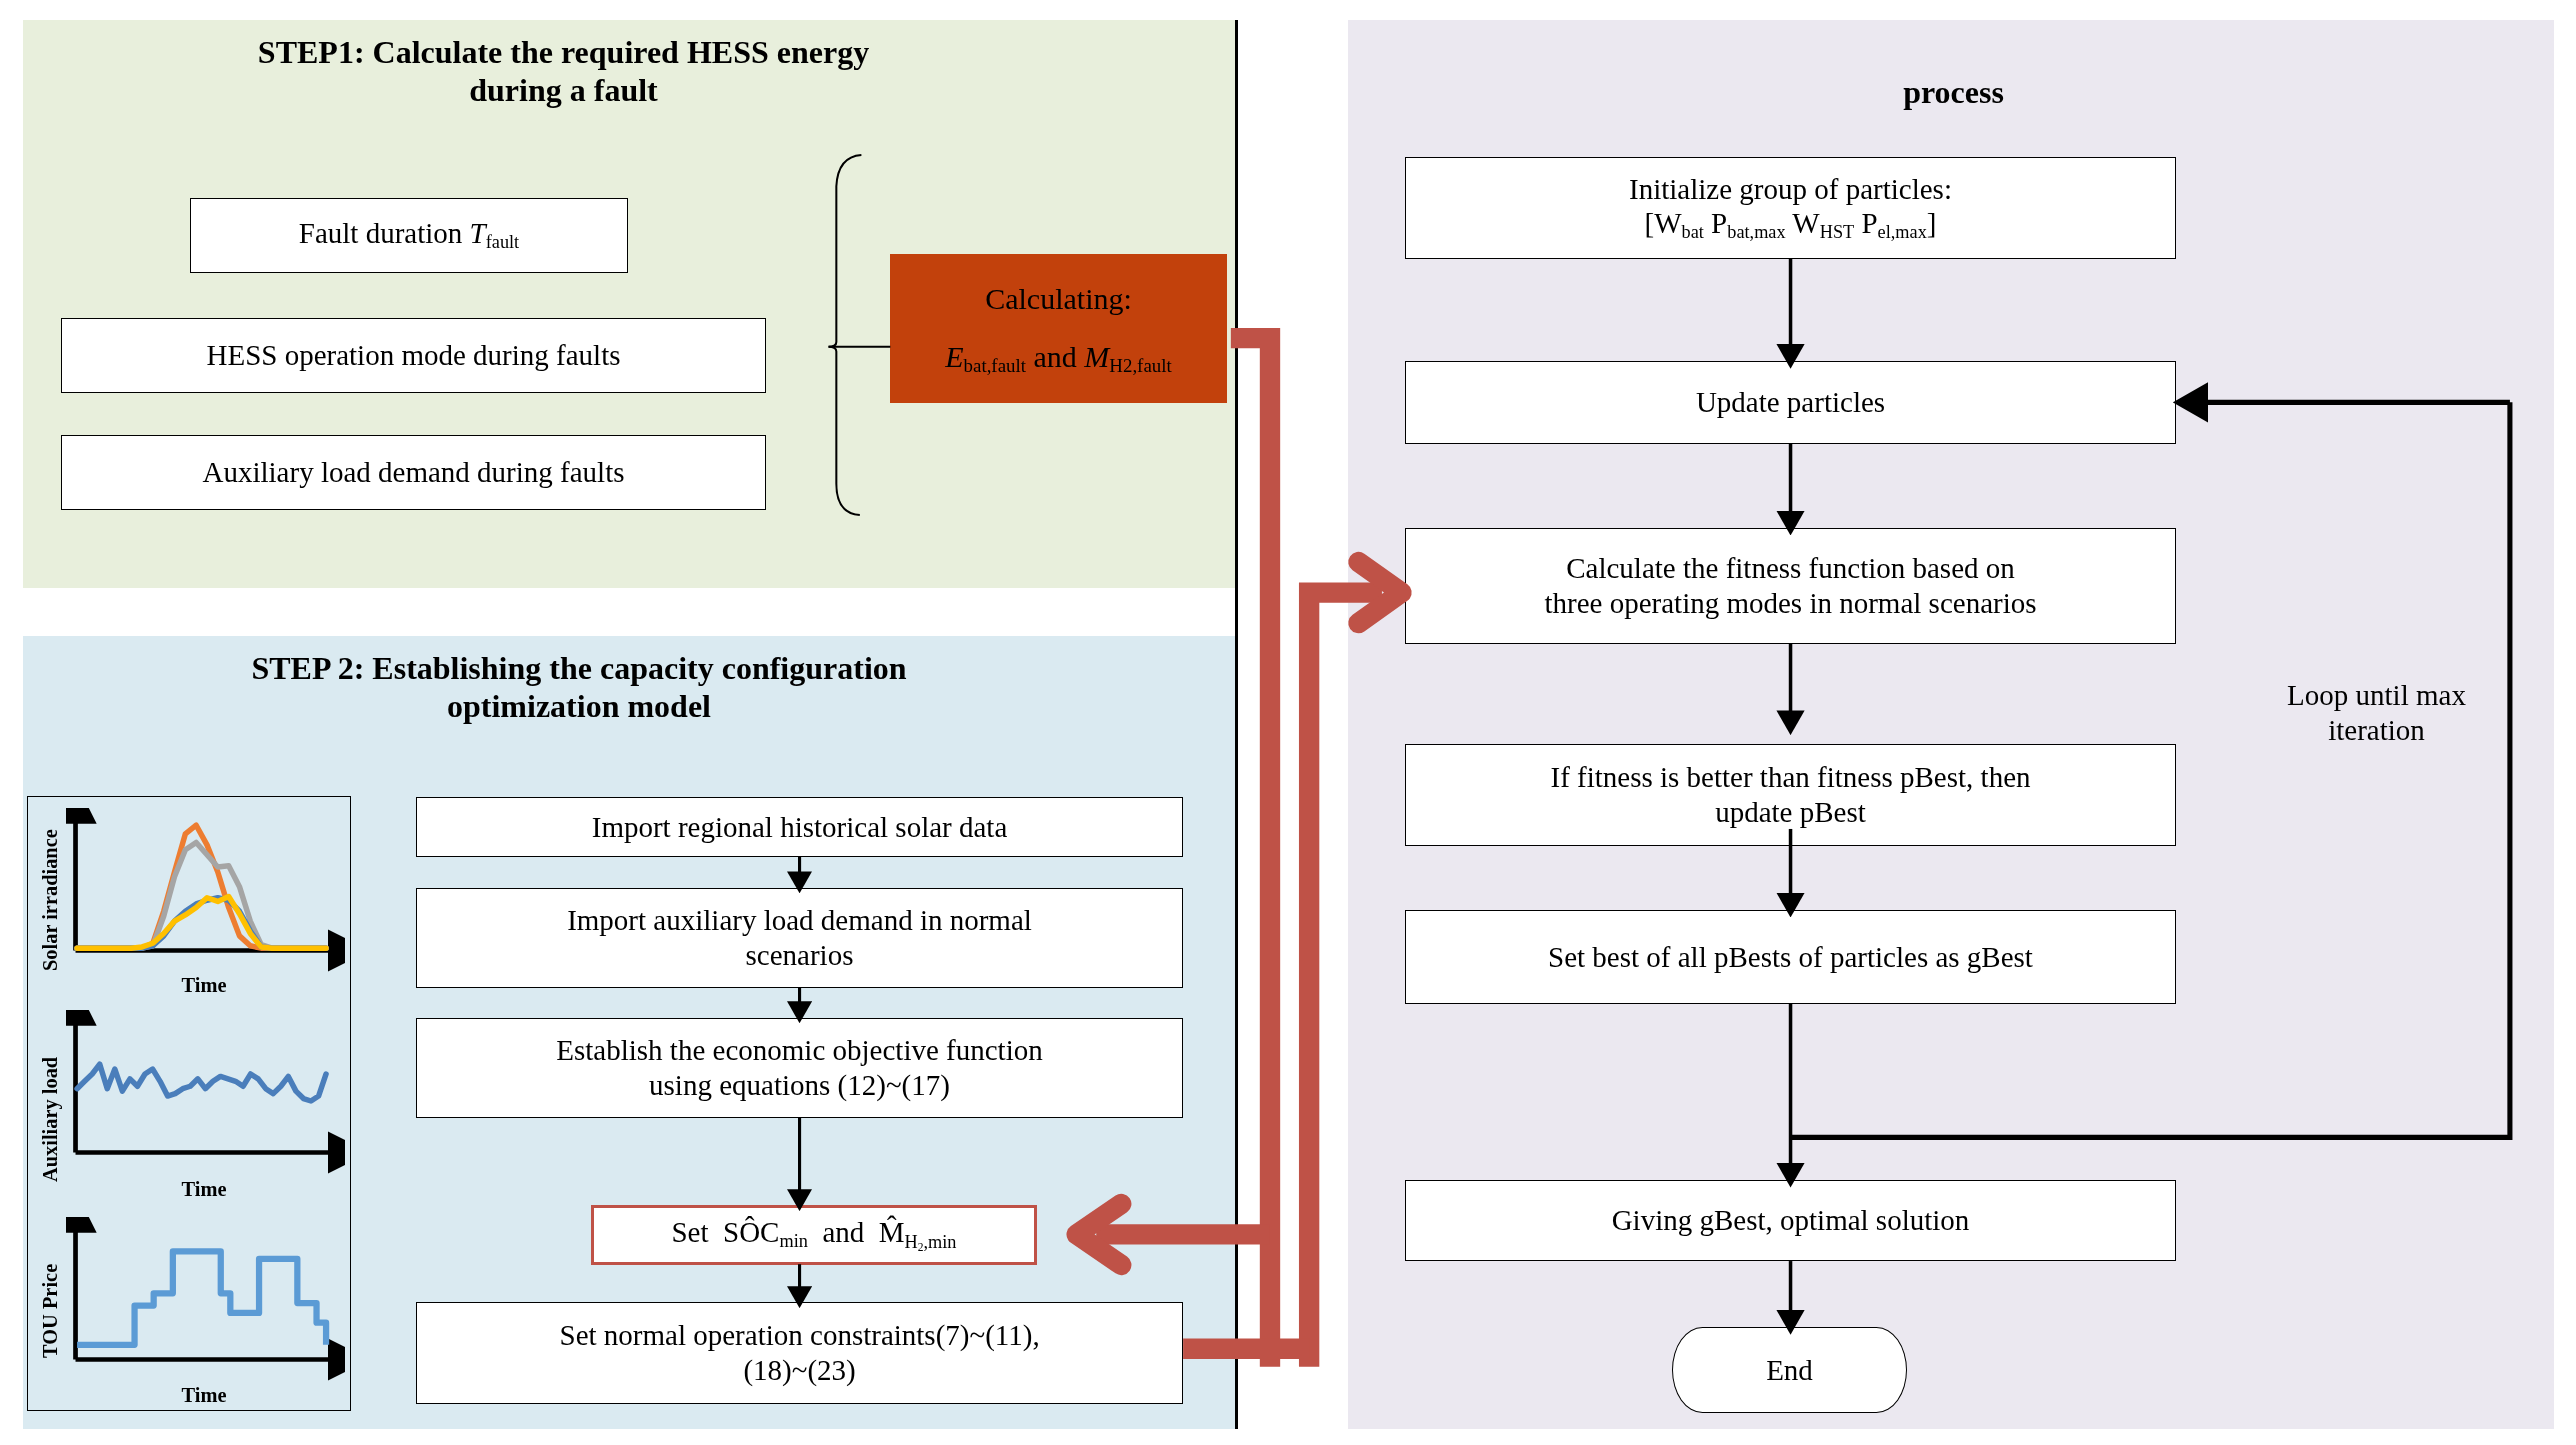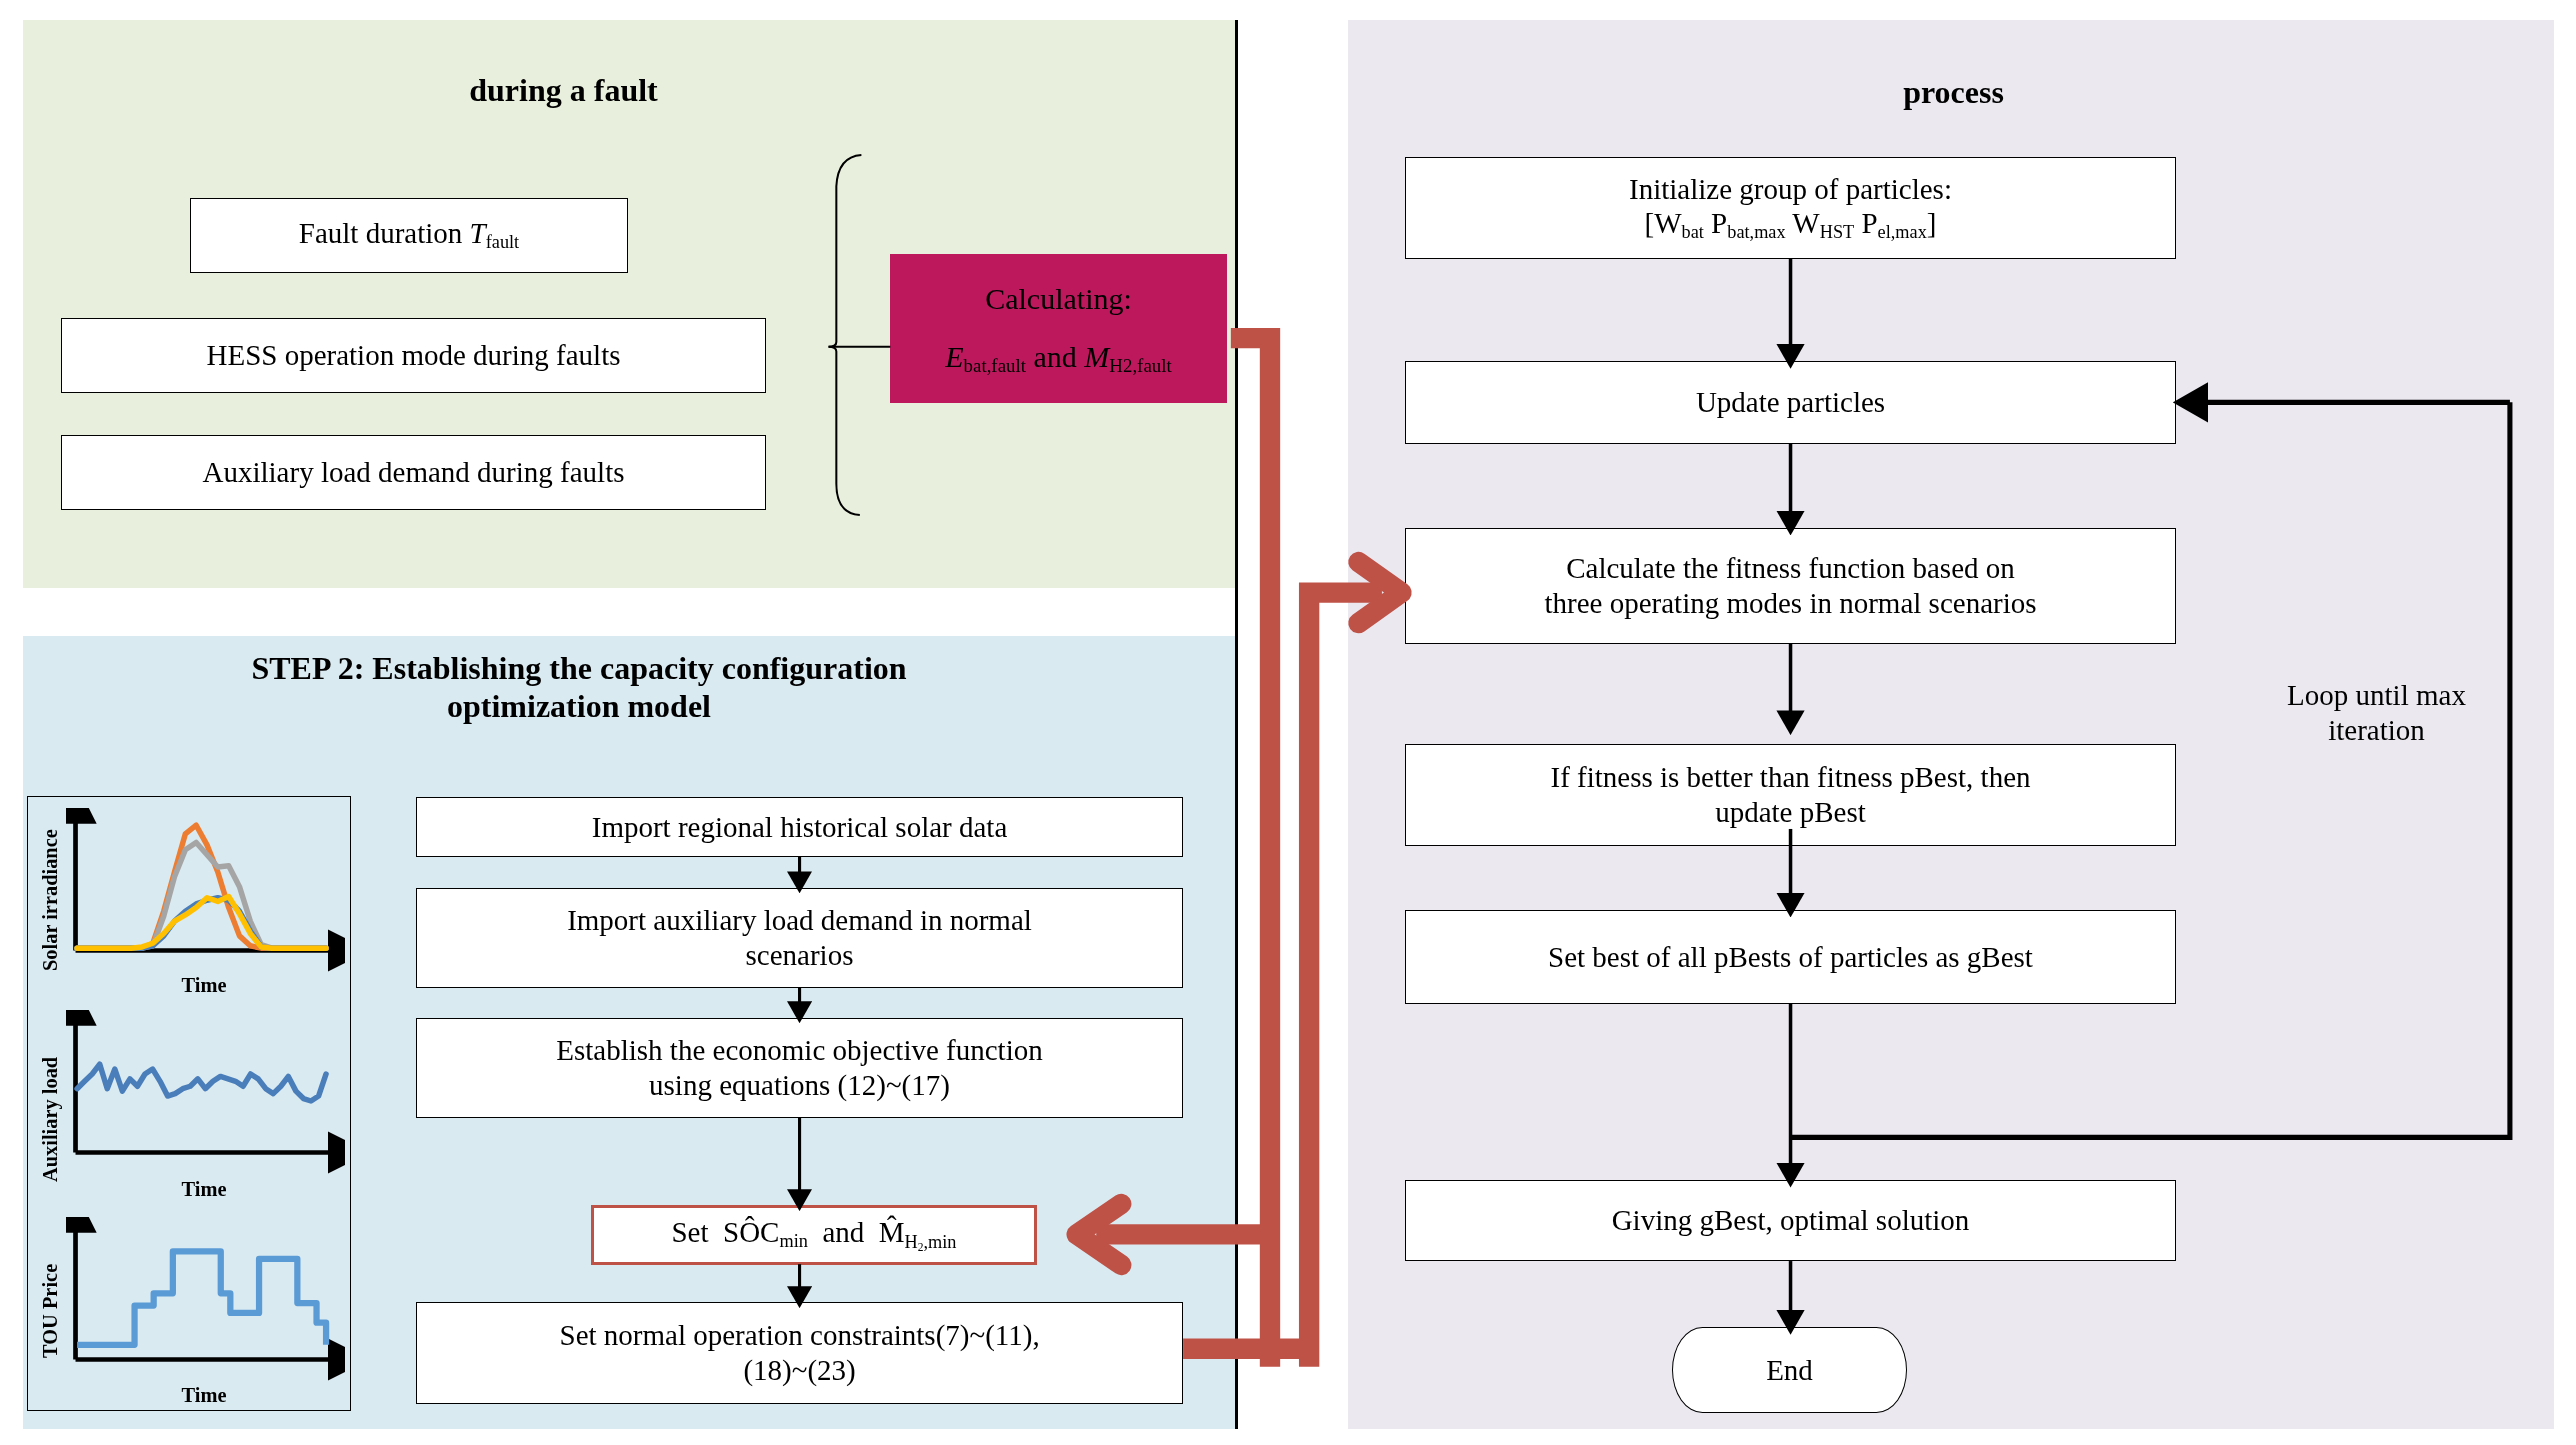--- a/index.html
+++ b/index.html
@@ -18,21 +18,21 @@
   #step1-title{left:125px;top:34px;width:877px;font-size:32px;}
   #step2-title{left:117px;top:650px;width:924px;font-size:32px;}
   #step3-title{left:1433px;top:36px;width:1041px;font-size:32px;}
 
   .node{position:absolute;box-sizing:border-box;background:#ffffff;border:1.6px solid #000;
         display:flex;align-items:center;justify-content:center;text-align:center;
         line-height:1.2;font-size:29px;padding:3.1px 7.8px;}
   .node.hl{border:3.1px solid #bf5247;}
   .plain{position:absolute;text-align:center;line-height:1.2;font-size:29px;}
 
-  .calcbox{position:absolute;box-sizing:border-box;background:#be185d;border:none;
+  .calcbox{position:absolute;box-sizing:border-box;background:#c2410c;border:none;
            display:flex;flex-direction:column;align-items:center;justify-content:center;
            text-align:center;line-height:1.45;font-size:30px;}
 
   
   .terminator{position:absolute;box-sizing:border-box;background:#fff;border:1.6px solid #000;
         border-radius:39px/55px;display:flex;align-items:center;justify-content:center;
         font-size:29px;}
 
   sub{font-size:0.63em;vertical-align:-0.28em;}
   .ital{font-style:italic;}
@@ -47,21 +47,21 @@
 </style>
 </head>
 <body>
 
 <div class="panel" id="step1-panel"></div>
 <div class="panel" id="step2-panel"></div>
 <div class="panel" id="step3-panel"></div>
 <div id="left-divider"></div>
 
 <div class="ptitle" id="step1-title">
-  <br>
+  <span>STEP1: Calculate the required HESS energy</span><br>
   <span>during a fault</span>
 </div>
 <div class="ptitle" id="step2-title">
   <span>STEP 2: Establishing the capacity configuration</span><br>
   <span>optimization model</span>
 </div>
 <div class="ptitle" id="step3-title">
   <br>
   <span>process</span>
 </div>

